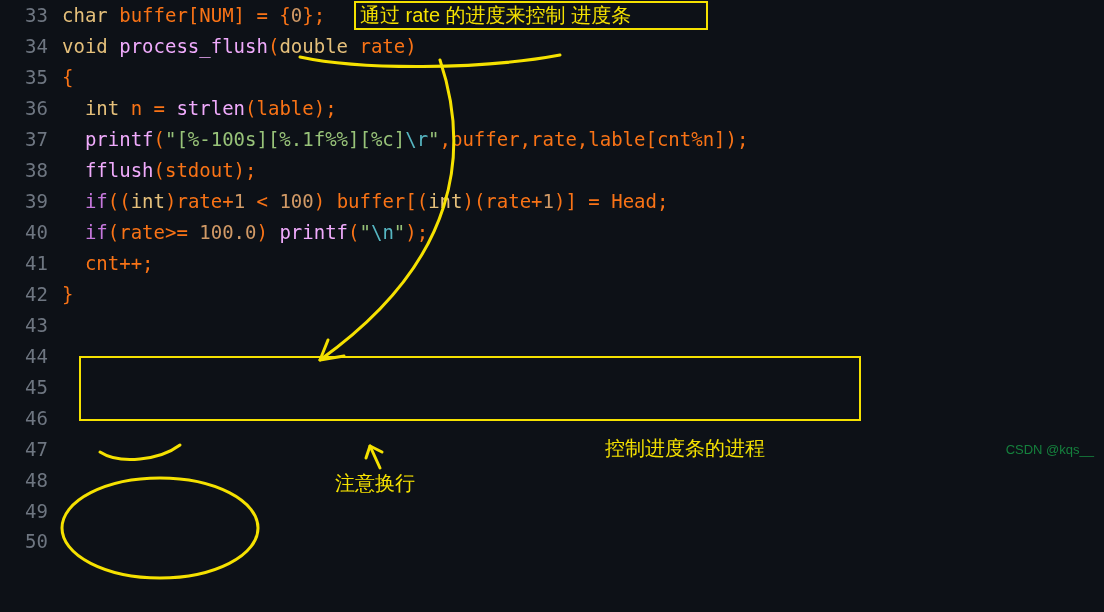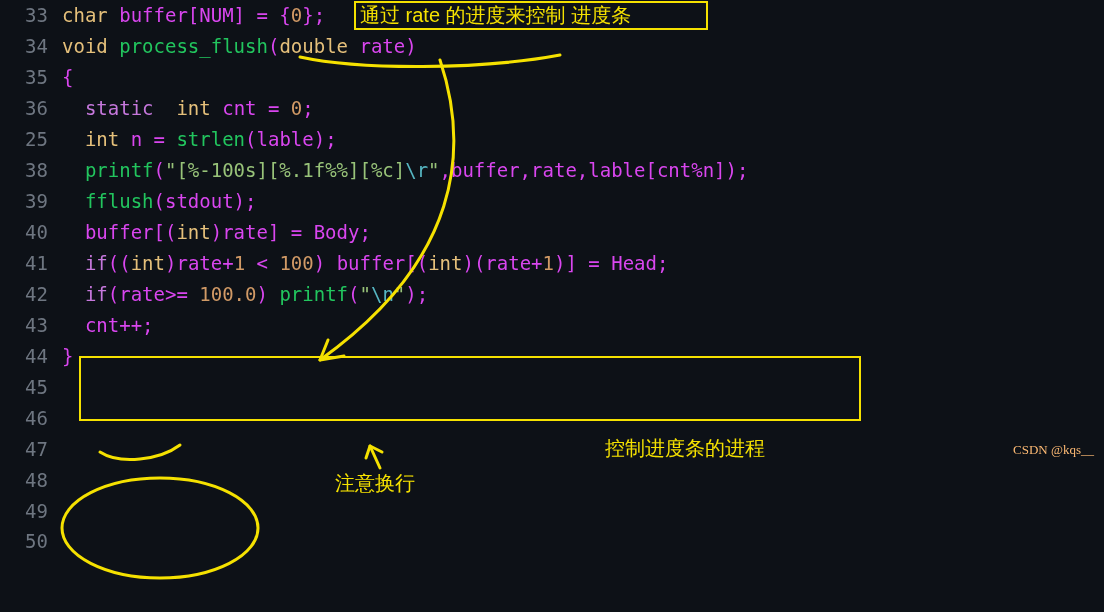--- a/index.html
+++ b/index.html
@@ -3,66 +3,64 @@
 <meta charset="utf-8">
 <style>
   html,body{margin:0;padding:0;background:#0d1117;width:1104px;height:612px;overflow:hidden;font-family:Consolas,Menlo,monospace;font-size:19px;line-height:1.63}
   .editor{position:relative;width:1104px;height:466px}
   .gutter{position:absolute;left:0;top:0;width:62px;height:100%;background:#0d1117}
   .ln{color:#6e7681;text-align:right;padding-right:14px}
   .code{position:absolute;left:62px;top:0;right:0}
   .row{white-space:pre}
   .kw{color:#c678dd}       
   .type{color:#e5c07b}     
-  .fn{color:#22c55e}       
+  .fn{color:#f0abfc}       
   .str{color:#98c379}      
   .esc{color:#56b6c2}      
   .num{color:#d19a66}       
-  .plain{color:#d946ef}
+  .plain{color:#f97316}
   .annotations{position:absolute;left:0;top:0;width:1104px;height:612px;pointer-events:none}
   text.ann{font-family:"PingFang SC","Microsoft YaHei",sans-serif;font-size:20px}
-  .watermark{position:absolute;right:10px;bottom:6px;color:#fdba74;font-family:Liberation Serif, serif;font-size:13px}
+  .watermark{position:absolute;right:10px;bottom:6px;color:#15803d;font-family:Liberation Sans, sans-serif;font-size:13px}
 </style>
 </head>
 <body>
 
 <div class="editor">
   <div class="gutter">
     <div class="ln">33</div>
     <div class="ln">34</div>
     <div class="ln">35</div>
     <div class="ln">36</div>
-    <div class="ln">25</div>
+    <div class="ln">37</div>
     <div class="ln">38</div>
     <div class="ln">39</div>
     <div class="ln">40</div>
     <div class="ln">41</div>
     <div class="ln">42</div>
     <div class="ln">43</div>
     <div class="ln">44</div>
     <div class="ln">45</div>
     <div class="ln">46</div>
     <div class="ln">47</div>
     <div class="ln">48</div>
     <div class="ln">49</div>
     <div class="ln">50</div>
   </div>
 
   <div class="code">
     <div class="row"><span class="type">char</span><span class="plain"> buffer[NUM] = {</span><span class="num">0</span><span class="plain">};</span></div>
     <div class="row"><span class="type">void</span><span class="plain"> </span><span class="fn">process_flush</span><span class="plain">(</span><span class="type">double</span><span class="plain"> rate)</span></div>
     <div class="row"><span class="plain">{</span></div>
     <div class="row"><span class="plain"></span></div>
-    <div class="row"><span class="plain">  </span><span class="kw">static</span><span class="plain">  </span><span class="type">int</span><span class="plain"> cnt = </span><span class="num">0</span><span class="plain">;</span></div>
     <div class="row"><span class="plain">  </span><span class="type">int</span><span class="plain"> n = </span><span class="fn">strlen</span><span class="plain">(lable);</span></div>
     <div class="row"><span class="plain"></span></div>
     <div class="row"><span class="plain">  </span><span class="fn">printf</span><span class="plain">(</span><span class="str">"[%-100s][%.1f%%][%c]</span><span class="esc">\r</span><span class="str">"</span><span class="plain">,buffer,rate,lable[cnt%n]);</span></div>
     <div class="row"><span class="plain"></span></div>
     <div class="row"><span class="plain">  </span><span class="fn">fflush</span><span class="plain">(stdout);</span></div>
-    <div class="row"><span class="plain">  buffer[(</span><span class="type">int</span><span class="plain">)rate] = Body;</span></div>
     <div class="row"><span class="plain">  </span><span class="kw">if</span><span class="plain">((</span><span class="type">int</span><span class="plain">)rate+</span><span class="num">1</span><span class="plain"> &lt; </span><span class="num">100</span><span class="plain">) buffer[(</span><span class="type">int</span><span class="plain">)(rate+</span><span class="num">1</span><span class="plain">)] = Head;</span></div>
     <div class="row"><span class="plain">  </span><span class="kw">if</span><span class="plain">(rate&gt;= </span><span class="num">100.0</span><span class="plain">) </span><span class="fn">printf</span><span class="plain">(</span><span class="str">"</span><span class="esc">\n</span><span class="str">"</span><span class="plain">);</span></div>
     <div class="row"><span class="plain"></span></div>
     <div class="row"><span class="plain">  cnt++;</span></div>
     <div class="row"><span class="plain">}</span></div>
   </div>
 
   <svg class="annotations" viewBox="0 0 1104 612">
 
     <rect x="355" y="2" width="352" height="27" fill="none" stroke="#f5e100" stroke-width="2"></rect>

